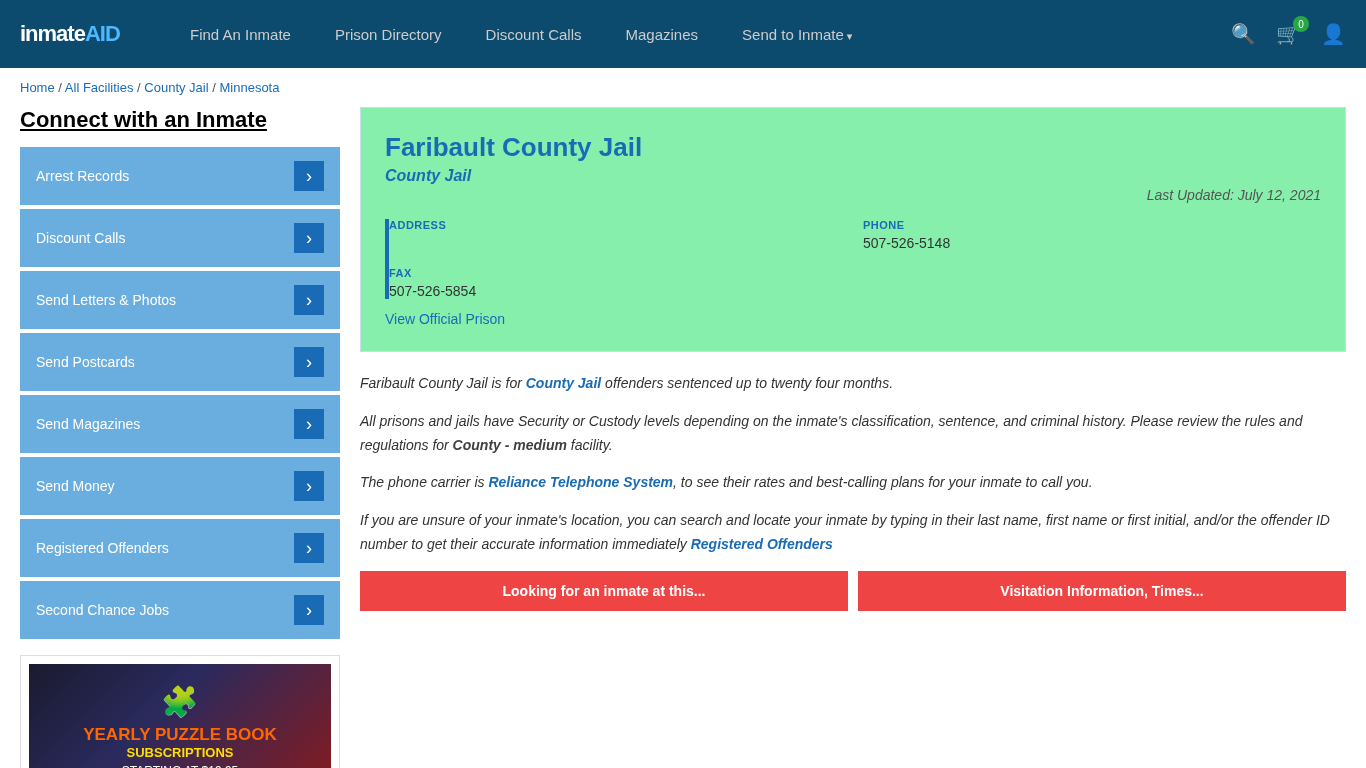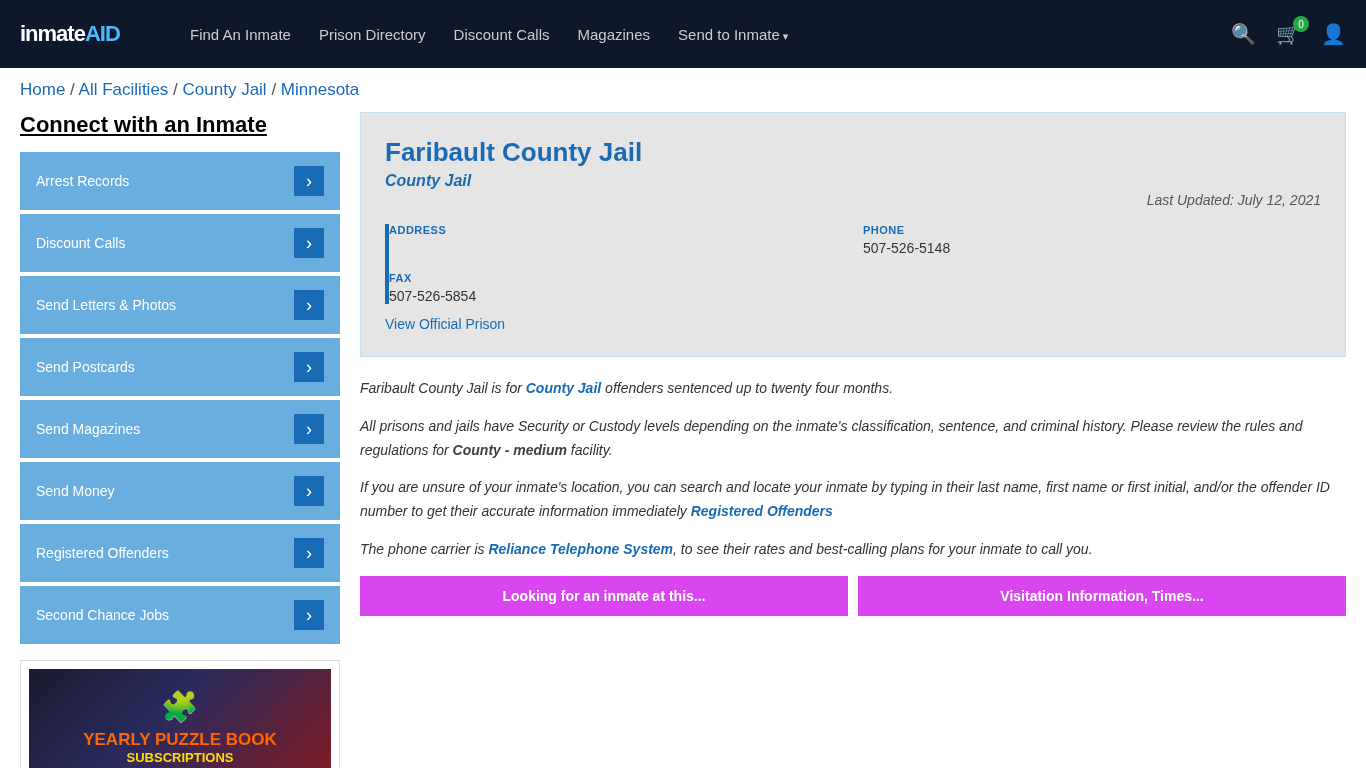--- a/index.html
+++ b/index.html
@@ -1,20 +1,20 @@
 <!DOCTYPE html>
 <html><head>
   <meta charset="utf-8">
   <style>
     * { box-sizing: border-box; margin: 0; padding: 0; }
     body { font-family: Arial, sans-serif; font-size: 14px; color: #333; background: #fff; }
 
     
     .header {
-      background: #0f172a;
+      background: #0c4a6e;
       display: flex;
       align-items: center;
       padding: 0 20px;
       height: 68px;
       gap: 30px;
     }
     .logo-area {
       display: flex;
       align-items: center;
       min-width: 140px;
@@ -23,21 +23,21 @@
       color: #fff;
       font-size: 22px;
       font-weight: bold;
       letter-spacing: -1px;
     }
     .logo-text span.aid {
       color: #4db8ff;
     }
     .nav-links {
       display: flex;
-      gap: 28px;
+      gap: 44px;
       flex: 1;
     }
     .nav-link {
       color: #ccc;
       text-decoration: none;
       font-size: 15px;
       cursor: pointer;
       white-space: nowrap;
     }
     .nav-link.dropdown::after {
@@ -67,21 +67,21 @@
       width: 16px;
       height: 16px;
       display: flex;
       align-items: center;
       justify-content: center;
     }
 
     
     .breadcrumb {
       padding: 12px 20px;
-      font-size: 17px;
+      font-size: 13px;
       border-radius: 16px;
     }
     .breadcrumb a {
       color: #1a6bb5;
       text-decoration: none;
     }
     .breadcrumb span { color: #555; }
 
     
     .main-layout {
@@ -166,21 +166,21 @@
       font-size: 30px;
       margin-bottom: 6px;
     }
 
     
     .content {
       flex: 1;
       min-width: 0;
     }
     .facility-card {
-      background: #e5e5e5;
+      background: #86efac;
       border: 1px solid #c5dff0;
       padding: 24px;
       margin-bottom: 20px;
     }
     .facility-name {
       font-size: 26px;
       font-weight: bold;
       color: #1a6bb5;
       margin-bottom: 4px;
     }
@@ -242,21 +242,21 @@
     }
     .desc-link.orange { color: #404040; }
 
     
     .bottom-buttons {
       display: flex;
       gap: 10px;
       margin-top: 10px;
     }
     .btn-green {
-      background: #d946ef;
+      background: #ef4444;
       color: #fff;
       padding: 12px 20px;
       border: none;
       cursor: pointer;
       font-size: 14px;
       font-weight: bold;
       flex: 1;
     }
   </style>
 </head>
@@ -368,24 +368,24 @@
     </div>
 
     <div class="description">
       <p>
         <span>Faribault County Jail is for </span><a href="#" class="desc-link">County Jail</a><span> offenders sentenced up to twenty four months.</span>
       </p>
       <p>
         <span>All prisons and jails have Security or Custody levels depending on the inmate's classification, sentence, and criminal history. Please review the rules and regulations for </span><a href="#" class="desc-link orange">County - medium</a><span> facility.</span>
       </p>
       <p>
-        <span>If you are unsure of your inmate's location, you can search and locate your inmate by typing in their last name, first name or first initial, and/or the offender ID number to get their accurate information immediately</span> <a href="#" class="desc-link">Registered Offenders</a>
+        <span>The phone carrier is </span><a href="#" class="desc-link">Reliance Telephone System</a><span>, to see their rates and best-calling plans for your inmate to call you.</span>
       </p>
       <p>
-        <span>The phone carrier is </span><a href="#" class="desc-link">Reliance Telephone System</a><span>, to see their rates and best-calling plans for your inmate to call you.</span>
+        <span>If you are unsure of your inmate's location, you can search and locate your inmate by typing in their last name, first name or first initial, and/or the offender ID number to get their accurate information immediately</span> <a href="#" class="desc-link">Registered Offenders</a>
       </p>
     </div>
 
     <div class="bottom-buttons">
       <button class="btn-green">Looking for an inmate at this...</button>
       <button class="btn-green">Visitation Information, Times...</button>
     </div>
 
   </main>
 </div>

